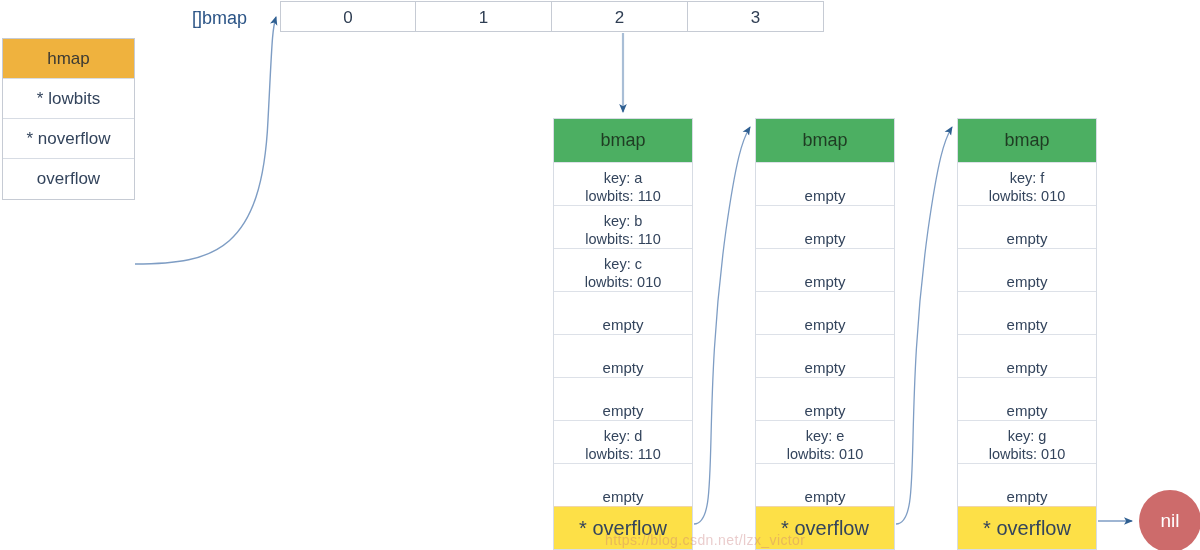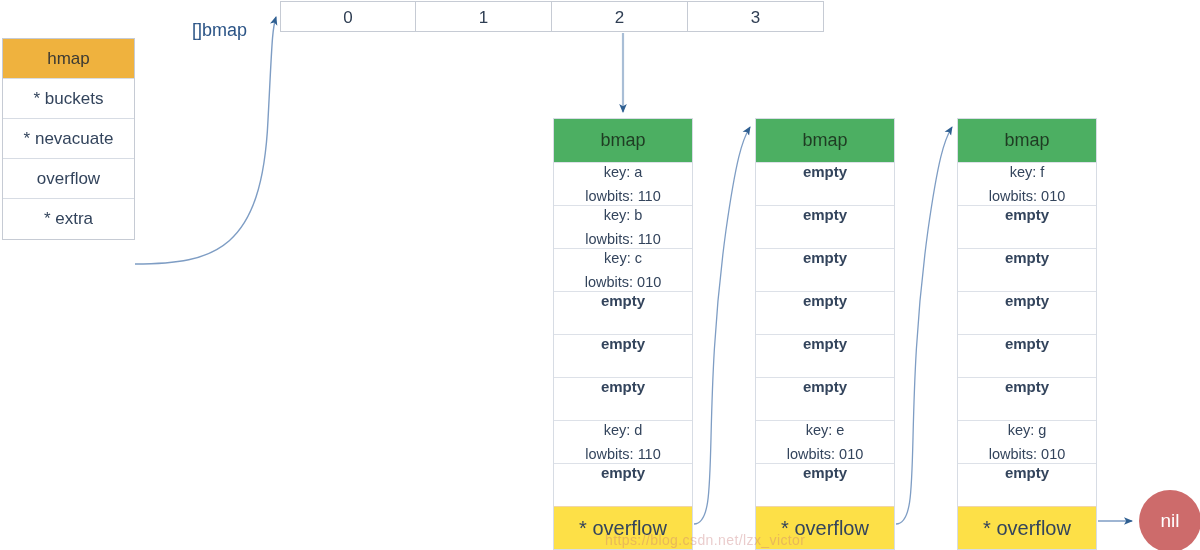--- a/index.html
+++ b/index.html
@@ -57,21 +57,21 @@
     font-size: 17px;
   }
   .hmap-row.hilite {
     background: #cfd8ce;
   }
 
   
   .bmap-label {
     position: absolute;
     left: 192px;
-    top: 20px;
+    top: 8px;
     font-size: 18px;
     color: #2b5486;
     z-index: 2;
     white-space: nowrap;
   }
   .arr {
     position: absolute;
     left: 280px;
     top: 1px;
     display: flex;
@@ -114,31 +114,30 @@
     background: #4caf62;
     box-sizing: border-box;
   }
   .slot {
     height: 43px;
     border-top: 1px solid #dde1e8;
     box-sizing: border-box;
     display: flex;
     flex-direction: column;
     align-items: center;
-    justify-content: space-between;
+    justify-content: flex-end;
     font-size: 14.5px;
     color: #33445c;
     line-height: 18px;
     text-align: center;
     background: #fff;
   }
   .slot .l2 { display: block; }
   .slot.empty {
     font-size: 15px;
-    font-weight: bold;
   }
   .ovf {
     height: 43px;
     line-height: 43px;
     text-align: center;
     font-size: 20px;
     color: #33445c;
     background: #fde047;
     border-top: 1px solid #f0d6a8;
     box-sizing: border-box;
@@ -193,24 +192,23 @@
 
     <path d="M694,524 C 722,524 700,420 726,230 C 736,160 742,140 750,127" fill="none" stroke="#7e9dc4" stroke-width="1.3" marker-end="url(#arrowhead)"></path>
 
     <path d="M896,524 C 924,524 902,420 928,230 C 938,160 944,140 952,127" fill="none" stroke="#7e9dc4" stroke-width="1.3" marker-end="url(#arrowhead)"></path>
 
     <path d="M1098,521 L1132,521" fill="none" stroke="#7e9dc4" stroke-width="1.4" marker-end="url(#arrowhead)"></path>
   </svg>
 
   <div class="hmap-box">
     <div class="hmap-row head">hmap</div>
-    <div class="hmap-row">* buckets</div>
-    <div class="hmap-row">* nevacuate</div>
+    <div class="hmap-row">* lowbits</div>
+    <div class="hmap-row">* noverflow</div>
     <div class="hmap-row">overflow</div>
-    <div class="hmap-row">* extra</div>
   </div>
 
   <div class="bmap-label">[]bmap</div>
 
   <div class="arr">
     <div class="arr-cell">0</div>
     <div class="arr-cell">1</div>
     <div class="arr-cell">2</div>
     <div class="arr-cell">3</div>
   </div>

